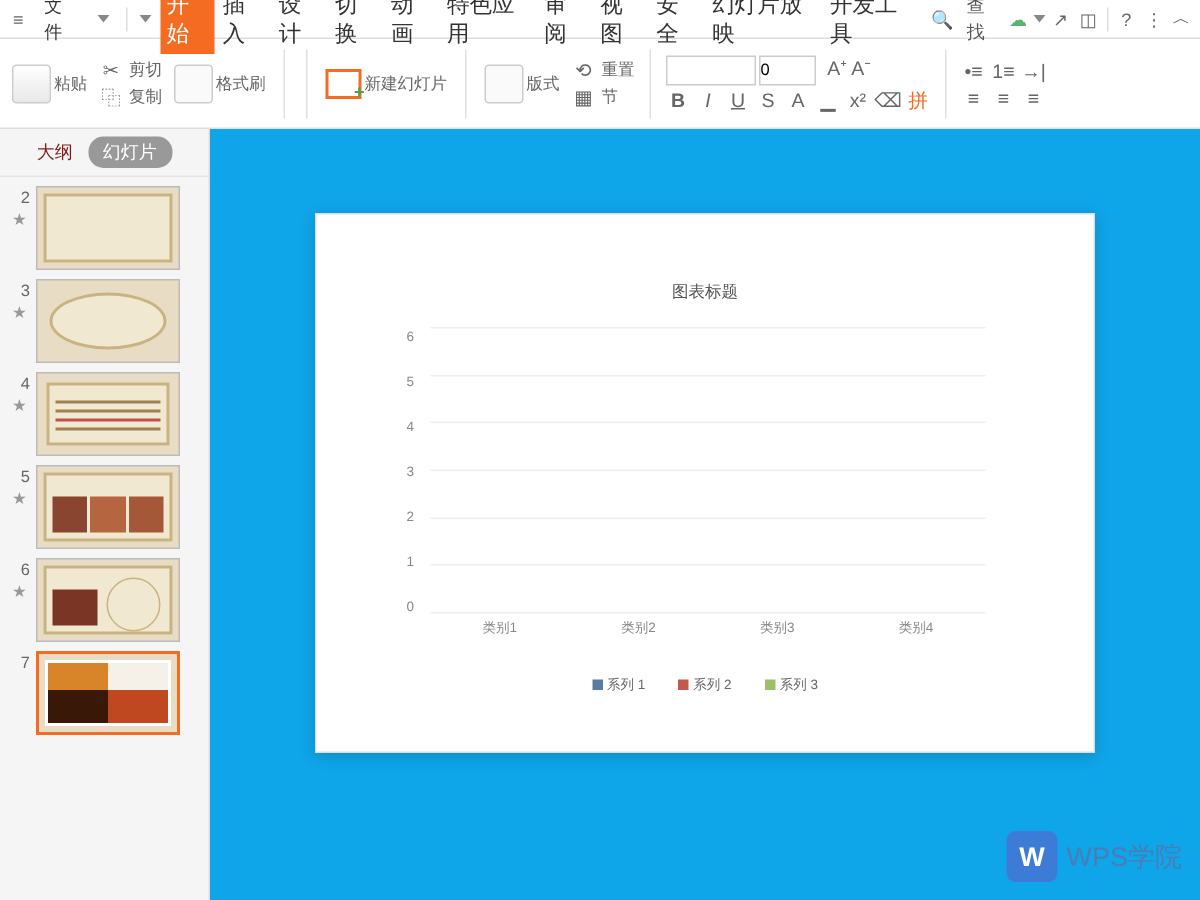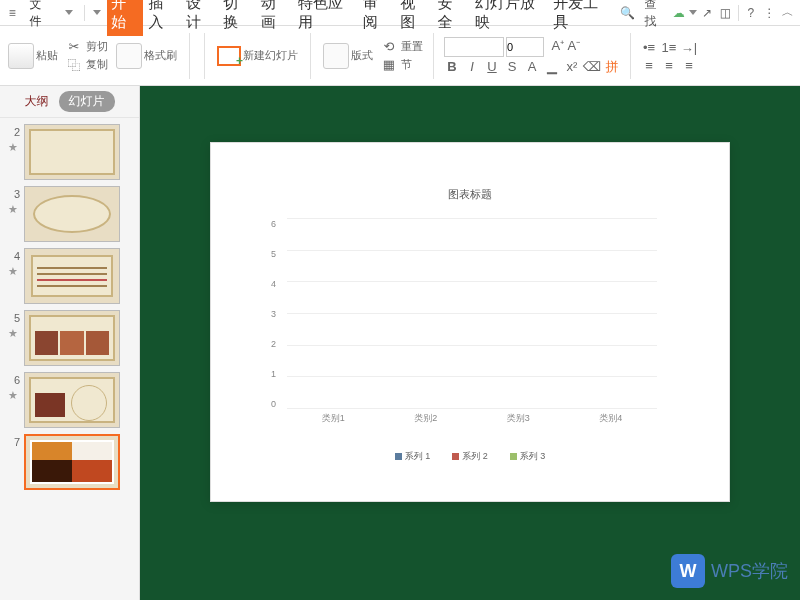--- a/index.html
+++ b/index.html
@@ -31,21 +31,21 @@
 .sidebar{width:140px;background:#f5f5f5;border-right:1px solid #ddd;display:flex;flex-direction:column}
 .side-tabs{height:32px;display:flex;align-items:center;justify-content:center;gap:10px;border-bottom:1px solid #e5e5e5}
 .side-tab{font-size:12px;color:#7f1d1d;cursor:pointer}
 .side-tab.act{background:#999;color:#fff;padding:2px 10px;border-radius:10px}
 .thumbs{flex:1;overflow:hidden;padding:6px 0}
 .thumb-row{display:flex;align-items:flex-start;gap:4px;margin-bottom:6px;padding-left:6px}
 .thumb-num{width:14px;font-size:11px;color:#666;text-align:right;padding-top:2px}
 .thumb{width:96px;height:56px;border:1px solid #bbb;background:#e8ddc4;position:relative;overflow:hidden}
 .thumb.sel{border:2px solid #f56b22}
 .star{width:10px;height:10px;color:#999;font-size:11px;line-height:1}
-.canvas{flex:1;background:#14532d;padding:30px;position:relative}
+.canvas{flex:1;background:#0ea5e9;padding:30px;position:relative}
 .slide{width:520px;height:360px;margin:26px auto 0;background:#fff;box-shadow:0 2px 10px rgba(0,0,0,0.15);border:1px solid #ddd;position:relative}
 .chart-title{text-align:center;font-size:11px;color:#555;margin-top:44px}
 .chart-area{position:absolute;left:76px;top:76px;width:370px;height:190px}
 .yaxis{position:absolute;left:-16px;top:0;height:100%;display:flex;flex-direction:column-reverse;justify-content:space-between;font-size:9px;color:#888}
 .grid{position:absolute;inset:0}
 .gline{position:absolute;left:0;right:0;height:1px;background:#eee}
 .bars{position:absolute;inset:0;display:flex;align-items:flex-end;padding-top:1px}
 .cluster{flex:1;display:flex;align-items:flex-end;justify-content:center;gap:3px;position:relative}
 .bar{width:14px}
 .b1{background:#5b7c9e}

